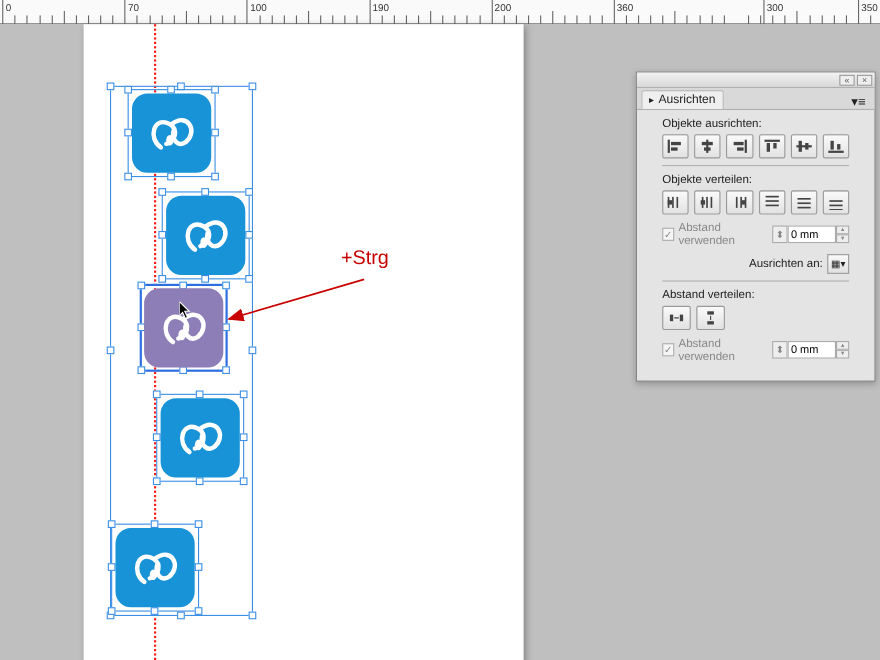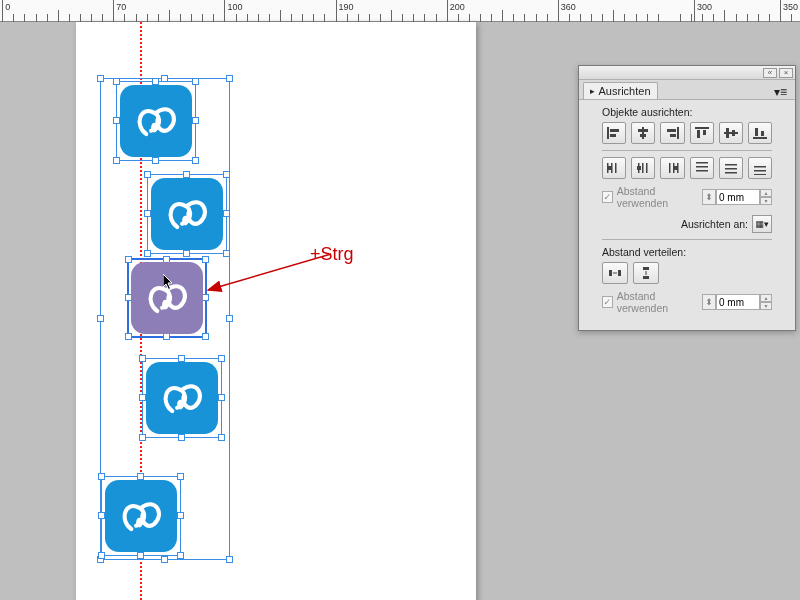--- a/index.html
+++ b/index.html
@@ -258,21 +258,21 @@
         <svg class="butterfly" viewBox="0 0 64 64">
           <g fill="none" stroke="#fff" stroke-width="5" stroke-linecap="round">
             <path d="M20,48 C5,38 12,12 30,22 C40,28 36,42 26,44"></path>
             <path d="M32,22 C50,8 62,30 48,42 C40,48 32,40 34,30"></path>
             <ellipse cx="30" cy="40" rx="4" ry="6" fill="#fff" stroke="none"></ellipse>
           </g>
         </svg>
       </div>
     </div>
 
-  <div class="annot" id="annot-label" style="left: 310px; top: 222px;">+Strg</div>
+  <div class="annot" id="annot-label" style="left: 310px; top: 202px;">+Strg</div>
   <svg id="annot-arrow" style="position:absolute;top:0;left:0;width:800px;height:600px;pointer-events:none">
     <defs>
         <marker id="ah" markerWidth="10" markerHeight="8" refX="9" refY="4" orient="auto">
           <path class="arrow-head" d="M0,0 L10,4 L0,8 z"></path>
         </marker>
       </defs>
     <line id="aline" class="arrow-line" marker-end="url(#ah)" x1="331" y1="232" x2="208" y2="268"></line>
   </svg>
 
   <svg class="cursor" id="cursor" viewBox="0 0 11 16" style="left: 163px; top: 252px;">
@@ -332,20 +332,21 @@
         </div>
       <div class="btn">
           <svg width="16" height="14">
             <rect x="1" y="11" width="14" height="2" fill="#444"></rect>
             <rect x="3" y="2" width="3" height="8" fill="#444"></rect>
             <rect x="9" y="5" width="3" height="5" fill="#444"></rect>
           </svg>
         </div>
     </div>
     <div class="sep"></div>
+    <div class="section-label">Objekte verteilen:</div>
     <div class="row">
       <div class="btn">
           <svg width="16" height="14">
             <rect x="1" y="2" width="1.5" height="10" fill="#444"></rect>
             <rect x="5" y="2" width="1.5" height="10" fill="#444"></rect>
             <rect x="9" y="2" width="1.5" height="10" fill="#444"></rect>
             <rect x="1" y="5" width="4" height="4" fill="#444"></rect>
           </svg>
         </div>
       <div class="btn">

